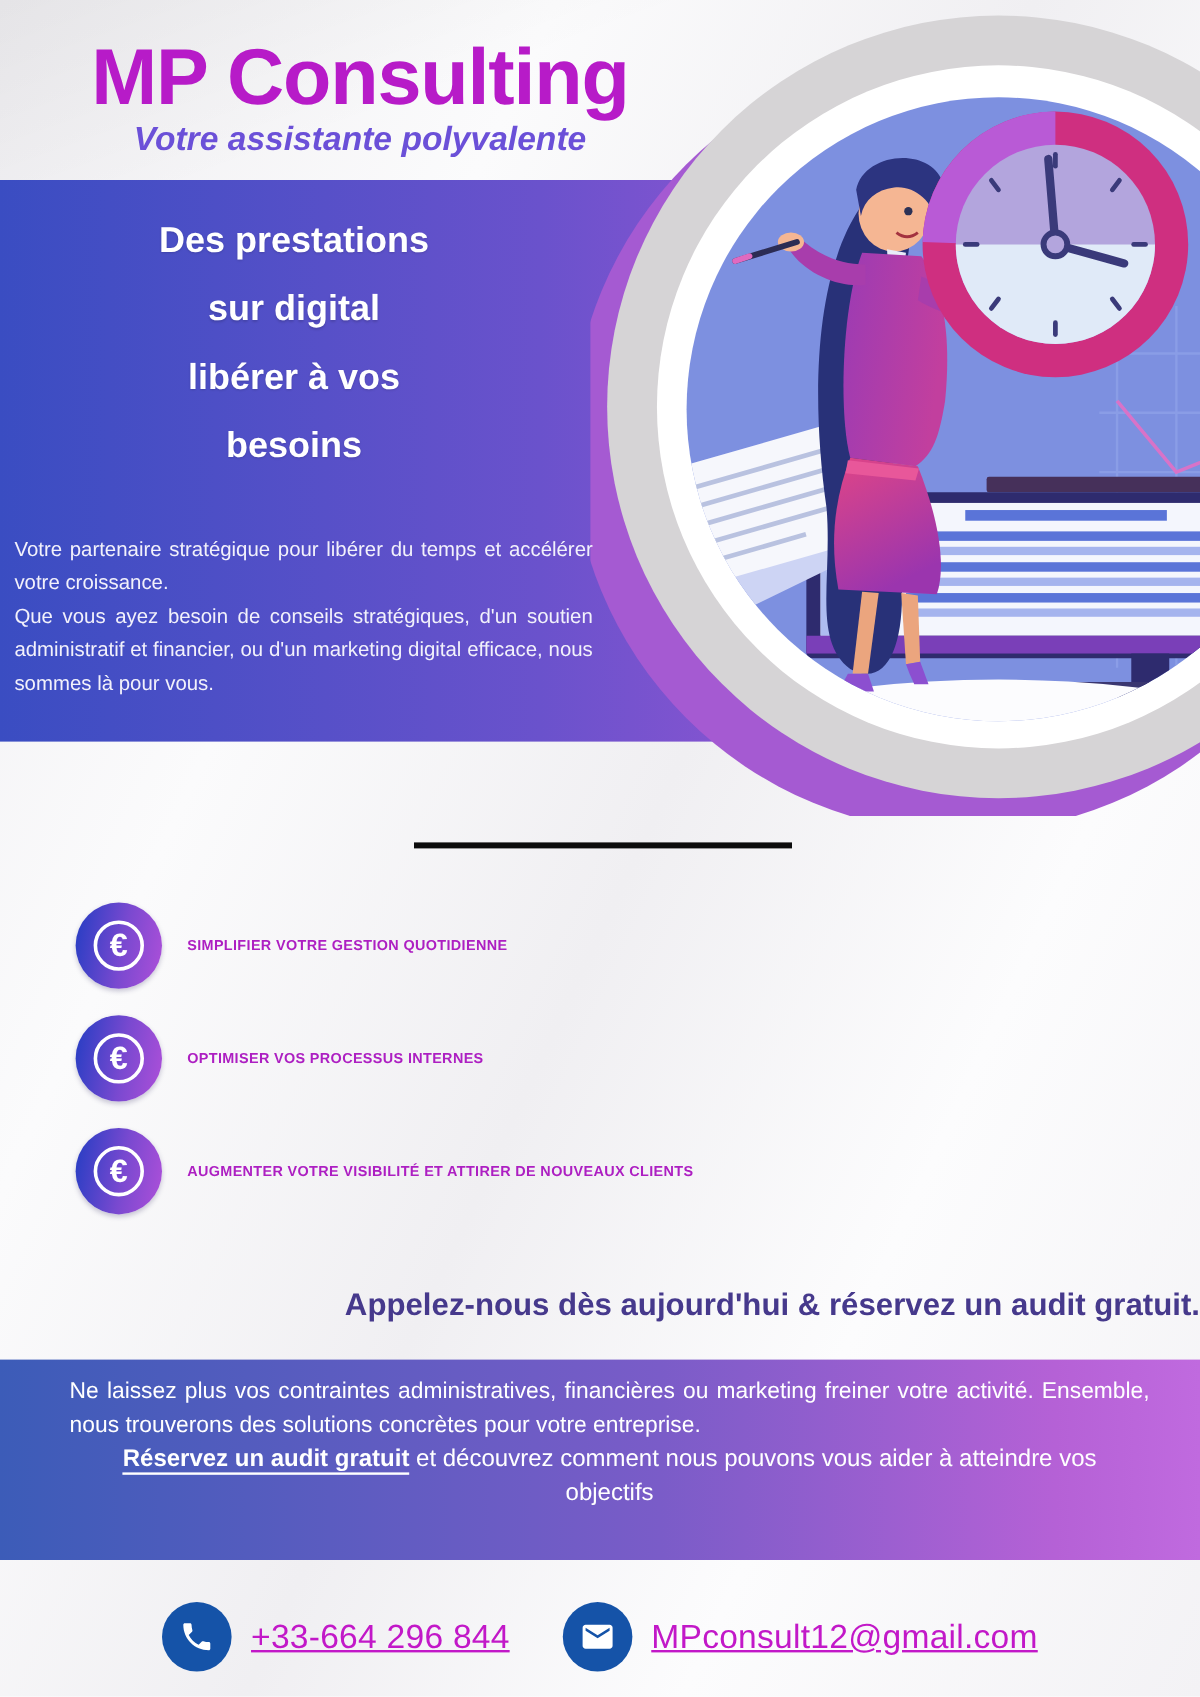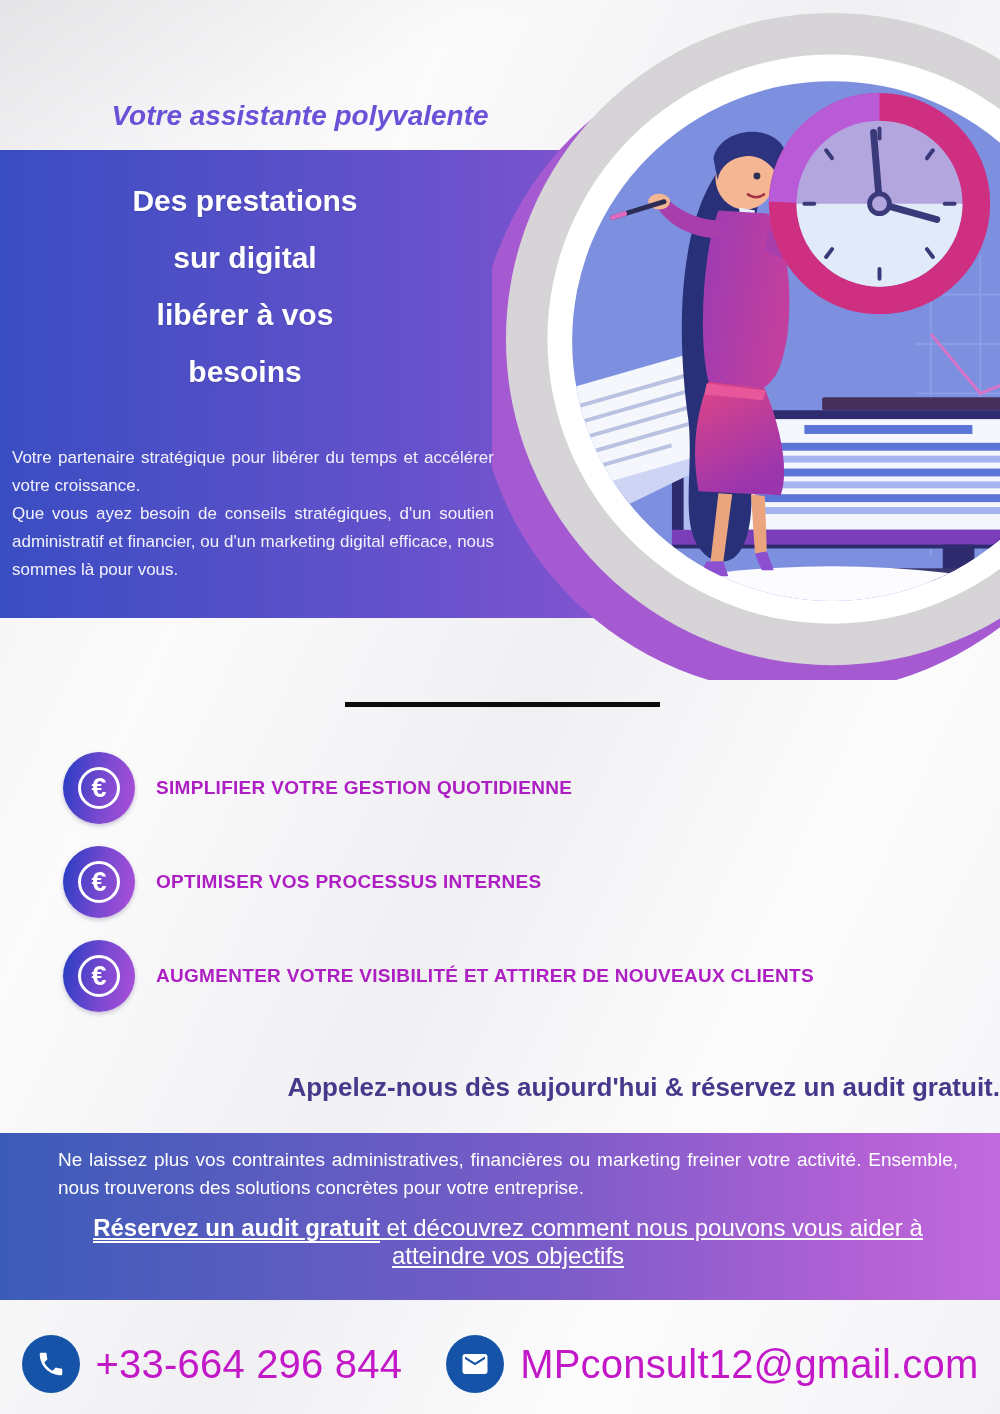--- a/index.html
+++ b/index.html
@@ -51,52 +51,53 @@
     width:72px; height:72px; border-radius:50%; flex:0 0 72px;
     background:linear-gradient(100deg, #2b3ec4 5%, #7a49d0 55%, #a84fd8 95%);
     display:flex; align-items:center; justify-content:center;
     box-shadow:0 2px 4px rgba(40,30,90,0.25);
   }
   .euro-ring {
     width:42px; height:42px; border:3.5px solid #ffffff; border-radius:50%;
     display:flex; align-items:center; justify-content:center;
     color:#ffffff; font-size:27px; font-weight:700; line-height:1;
   }
-  .mission-label { margin-left:21px; font-size:19px; font-weight:700; color:#ad1fc2; letter-spacing:0.3px; }
+  .mission-label { margin-left:21px; font-size:12px; font-weight:700; color:#ad1fc2; letter-spacing:0.3px; }
   
   .cta {
     position:absolute; top:1072px; left:0; width:1000px; text-align:right; z-index:3;
     font-size:26px; font-weight:800; color:#46398c;
   }
   
   .banner {
     position:absolute; top:1133px; left:0; width:1000px; height:167px; z-index:3;
     background:linear-gradient(90deg, #3c5cb8 0%, #7a5cc8 55%, #b561d6 88%, #c06adf 100%);
     padding:13px 42px 16px 58px; color:#ffffff;
   }
   .banner p.justified { font-size:19px; line-height:28px; text-align:justify; }
-  .banner p.centered { font-size:24px; line-height:28px; text-align:center; width:830px; margin:12px auto;text-decoration:underline; }
+  .banner p.centered { font-size:20px; line-height:28px; text-align:center; width:830px; margin:0 auto; }
   .banner .audit-link { font-weight:800; border-bottom:2.5px solid #ffffff; cursor:pointer; }
   
   .footer {
     position:absolute; top:1332px; left:0; width:1000px; height:64px; z-index:3;
     display:flex; align-items:center; justify-content:center; gap:44px;
   }
   .contact { display:flex; align-items:center; gap:16px; }
   .contact-bubble {
     width:58px; height:58px; border-radius:50%; background:#1553a8; flex:0 0 58px;
     display:flex; align-items:center; justify-content:center;
   }
-  .contact-text { font-size:40px; color:#c218c8; letter-spacing:0.2px; }
+  .contact-text { font-size:28px; color:#c218c8; letter-spacing:0.2px;text-decoration:underline; }
 </style>
 </head>
 <body>
 
 <div class="page">
 
+  <div class="logo">MP Consulting</div>
   <div class="tagline">Votre assistante polyvalente</div>
 
   <div class="hero-band"></div>
 
   <svg class="illustration" viewBox="0 0 690 680" aria-hidden="true">
     <defs>
       <clipPath id="innerCircle">
           <circle cx="340" cy="337" r="263"></circle>
         </clipPath>
       <linearGradient id="skirtGrad" x1="0" y1="0" x2="0.4" y2="1">

